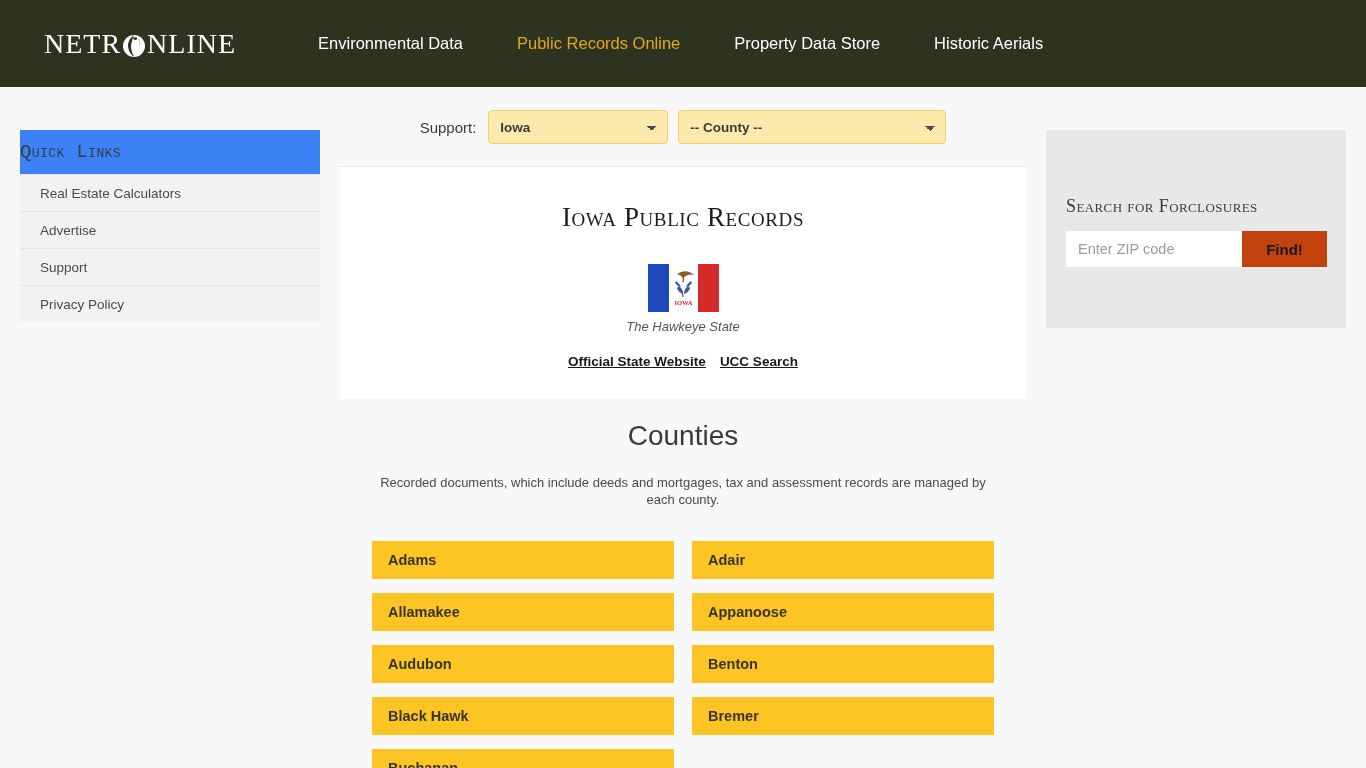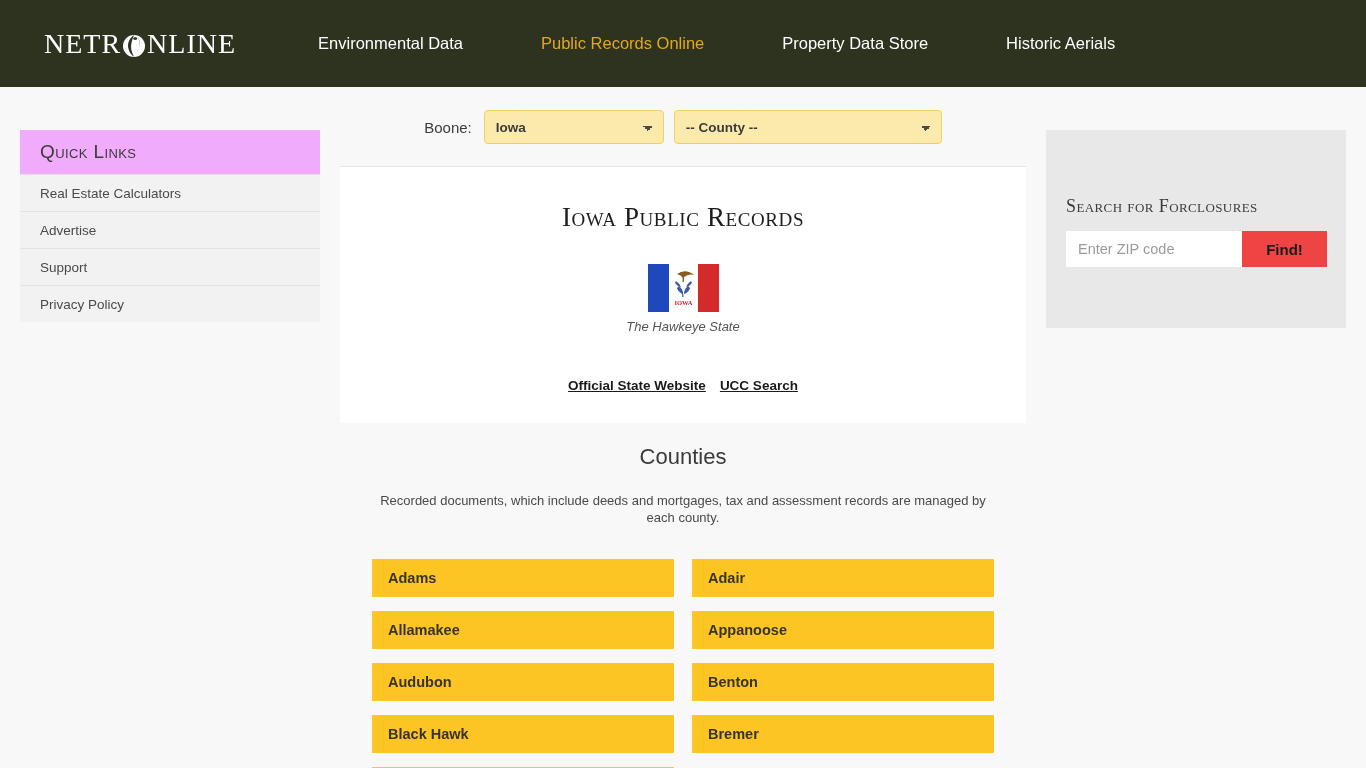--- a/index.html
+++ b/index.html
@@ -34,21 +34,21 @@
   .globe-wrap {
     display: inline-block;
     width: 24px; height: 24px;
     position: relative;
     margin: 0 1px;
     vertical-align: middle;
     transform: translateY(2px);
   }
   .globe-wrap svg { display: block; }
 
-  nav.main-nav { display: flex; align-items: center; gap: 78px; }
+  nav.main-nav { display: flex; align-items: center; gap: 54px; }
   nav.main-nav a {
     color: #ffffff;
     font-size: 16.5px;
     text-decoration: none;
     white-space: nowrap;
   }
   nav.main-nav a.active { color: #e0a81e; }
 
   
   #page {
@@ -57,26 +57,25 @@
     height: 681px;
   }
 
   
   #quick-links {
     position: absolute;
     left: 20px; top: 43px;
     width: 300px;
   }
   .ql-header {
-    background: #f0abfc;
+    background: #3b82f6;
     height: 44px;
     display: flex;
     align-items: center;
-    padding-left: 20px;
-    font-family: Liberation Sans, sans-serif;
+    font-family: Liberation Mono, monospace;
     font-variant: small-caps;
     font-size: 19px;
     color: #3b3b3b;
     letter-spacing: .4px;
   }
   .ql-item {
     background: #f2f2f2;
     height: 37px;
     display: flex;
     align-items: center;
@@ -152,35 +151,35 @@
     margin: 31px auto 0 auto;
     display: block;
   }
   .state-nickname {
     font-size: 13px;
     font-style: italic;
     color: #555;
     margin-top: 7px;
   }
   .state-links {
-    margin-top: 44px;
+    margin-top: 20px;
     display: flex;
     justify-content: center;
     gap: 14px;
   }
   .state-links a {
     color: #1a1a1a;
     font-size: 13.5px;
     font-weight: bold;
     text-decoration: underline;
   }
 
   .counties-title {
     text-align: center;
-    font-size: 22px;
+    font-size: 28px;
     color: #3a3a3a;
     font-weight: normal;
     margin: 21px 0 0 0;
   }
   .counties-desc {
     text-align: center;
     font-size: 13px;
     color: #4a4a4a;
     line-height: 1.33;
     margin: 22px auto 0 auto;
@@ -237,21 +236,21 @@
     background: #ffffff;
     padding: 0 12px;
     font-size: 14.5px;
     color: #333;
     font-family: "Liberation Sans", sans-serif;
     outline: none;
   }
   .zip-input::placeholder { color: #9b9b9b; }
   .find-btn {
     width: 85px; height: 36px;
-    background: #ef4444;
+    background: #c2410c;
     border: none;
     font-size: 15px;
     font-weight: bold;
     color: #1a1a1a;
     cursor: pointer;
     font-family: "Liberation Sans", sans-serif;
   }
 </style>
 </head>
 <body>
@@ -292,21 +291,21 @@
       <span>Support</span>
     </div>
     <div class="ql-item">
       <span>Privacy Policy</span>
     </div>
   </aside>
 
   <main id="center">
 
     <div class="select-row">
-      <span class="select-label">Boone:</span>
+      <span class="select-label">Support:</span>
       <select id="select-state" class="styled-select">
         <option>Iowa</option>
       </select>
       <select id="select-county" class="styled-select">
         <option>-- County --</option>
       </select>
     </div>
 
     <section class="state-card">
       <h1 class="state-title">Iowa Public Records</h1>

